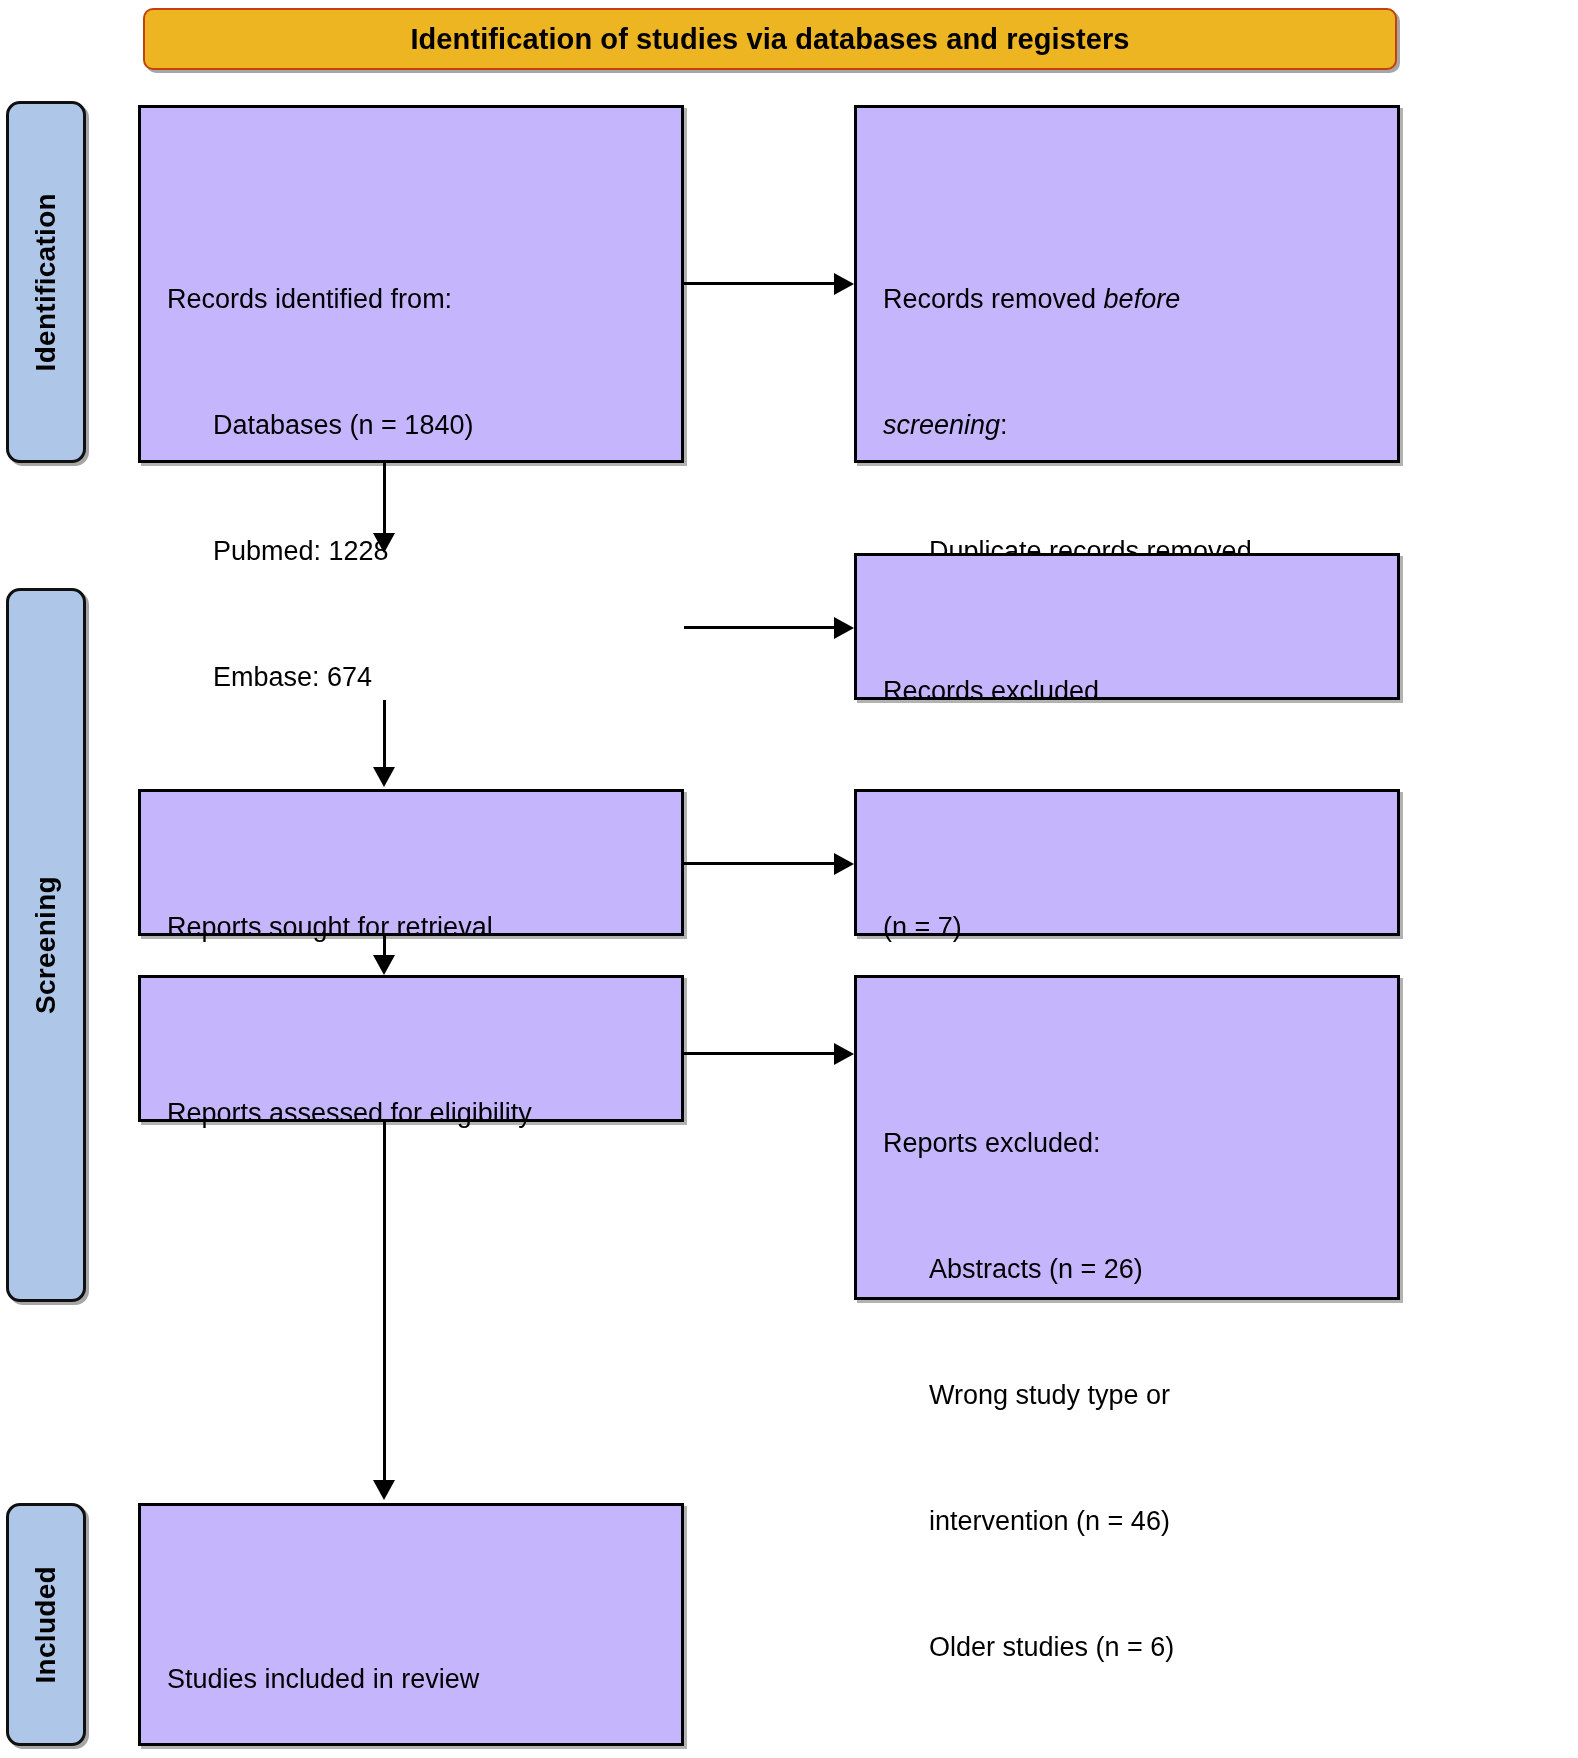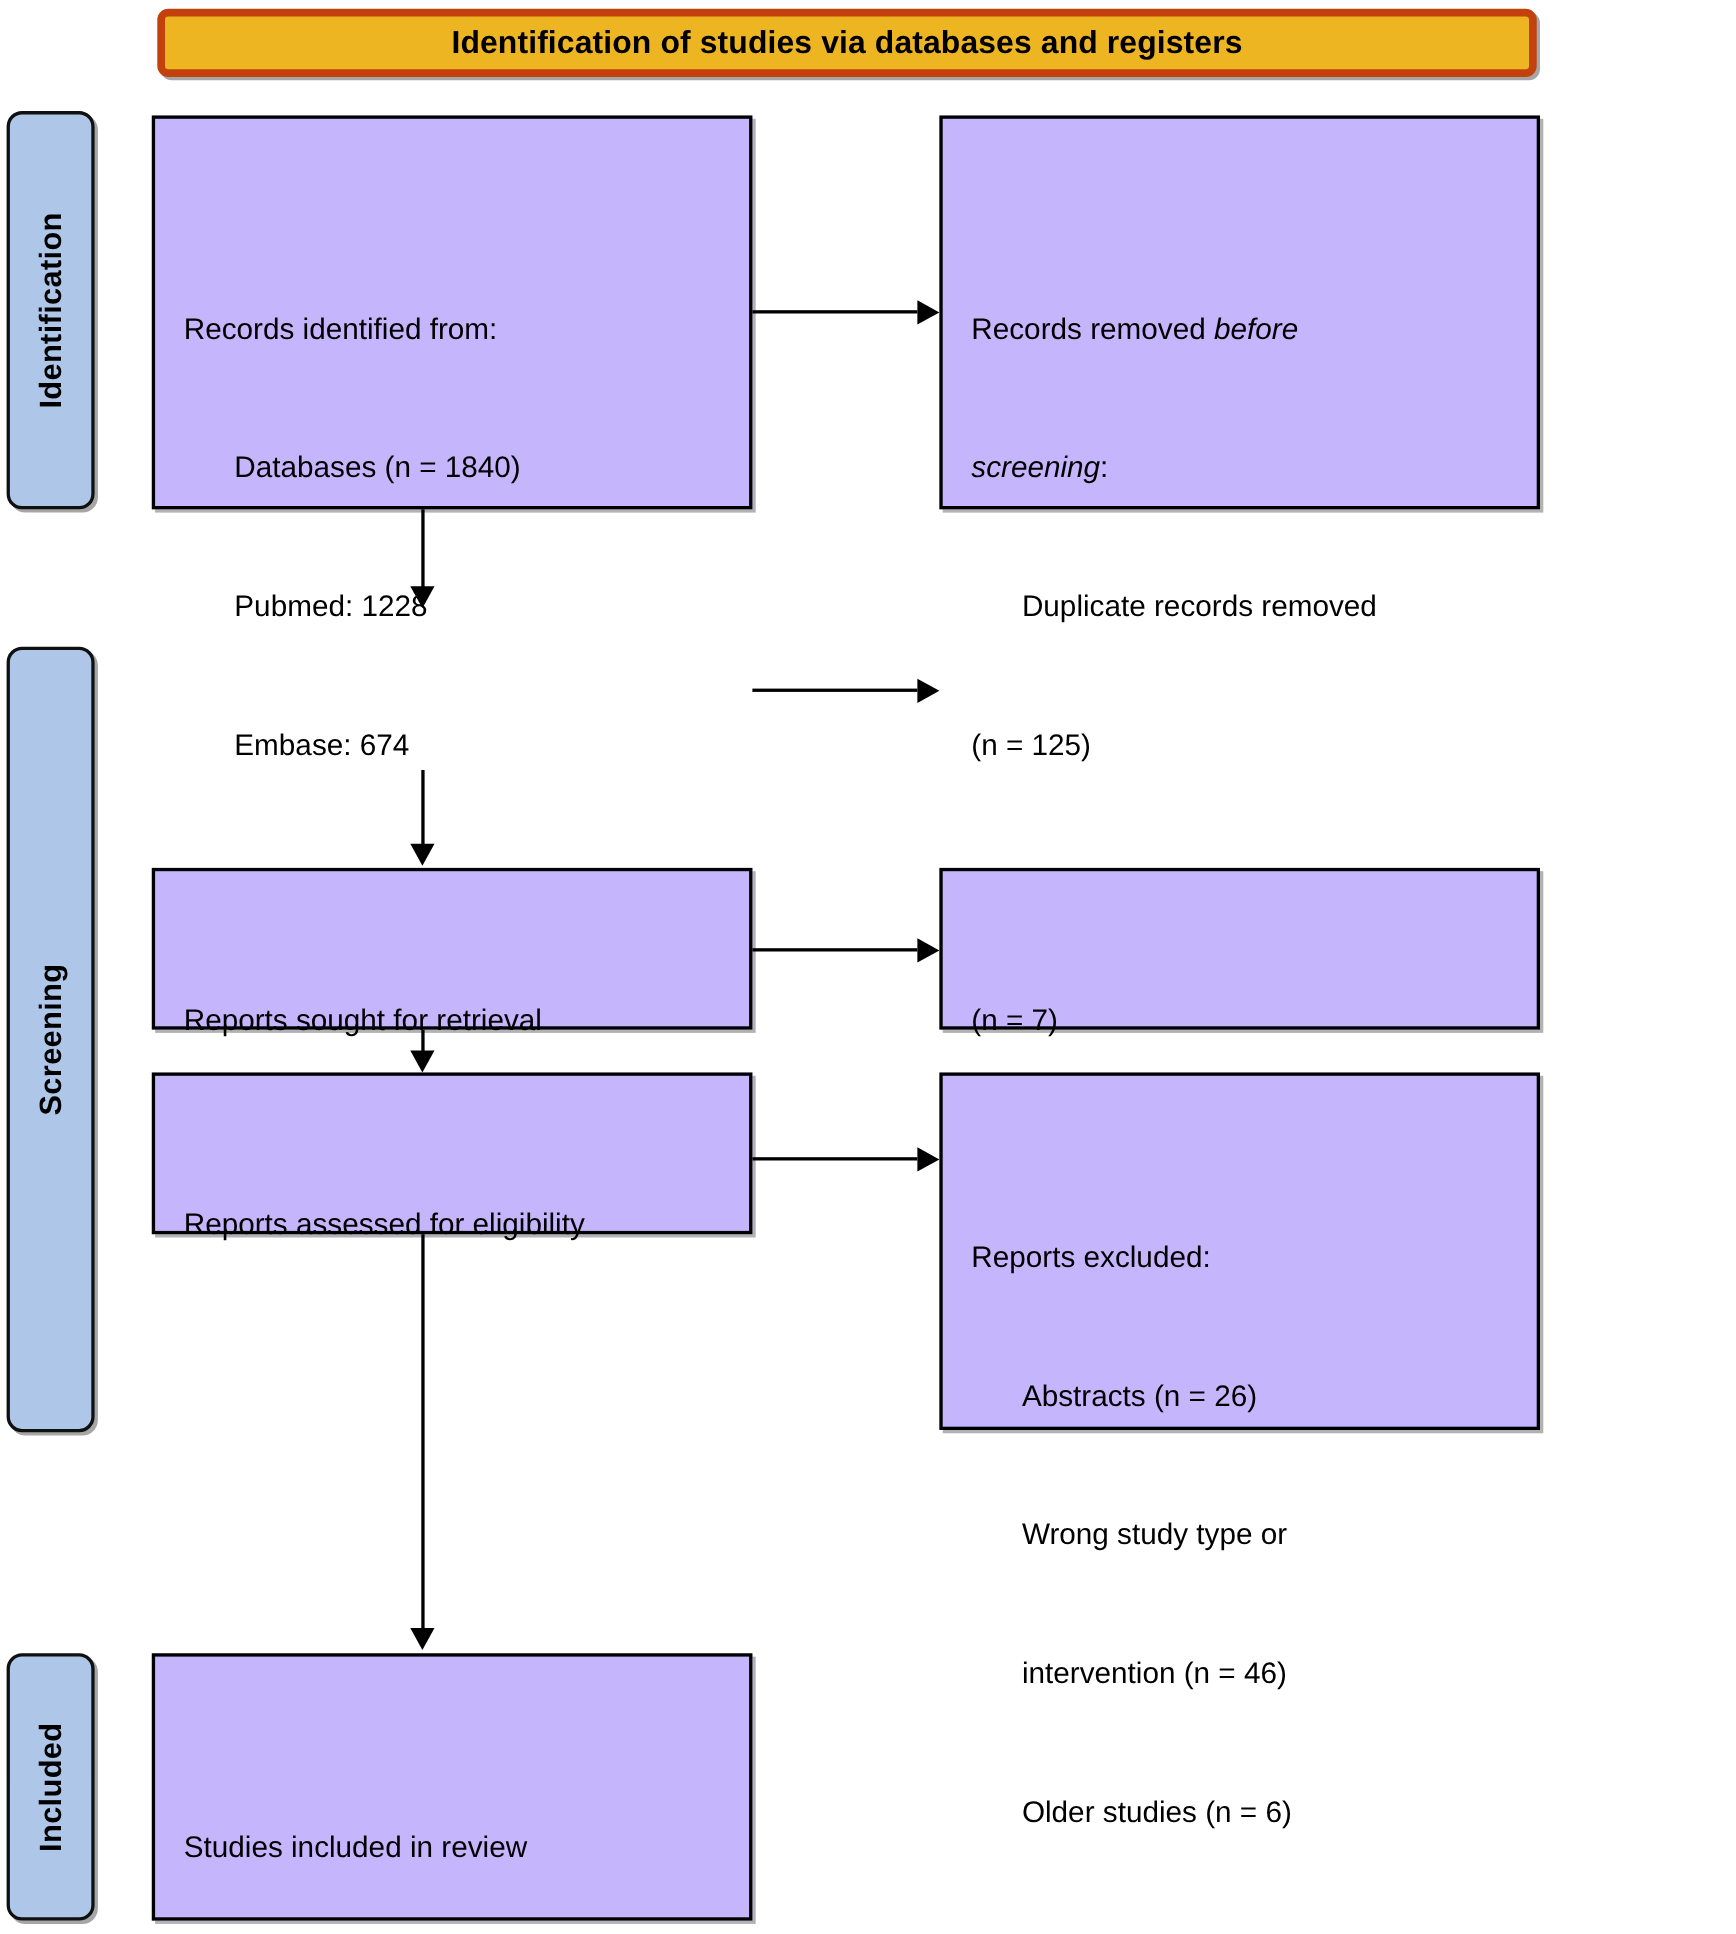--- a/index.html
+++ b/index.html
@@ -21,21 +21,21 @@
   }
 
   
   .title-banner {
     position: absolute;
     left: 143px;
     top: 8px;
     width: 1254px;
     height: 62px;
     background: #eeb522;
-    border: 7px solid #c2410c;
+    border: 2px solid #c2410c;
     border-radius: 10px;
     box-sizing: border-box;
     display: flex;
     align-items: center;
     justify-content: center;
     box-shadow: 3px 3px 0 rgba(0,0,0,0.35);
   }
   .title-banner .title-text {
     font-size: 29px;
     font-weight: bold;
@@ -168,20 +168,26 @@
   <div class="flow-box" id="box-records-removed">
     <div class="box-text">
       <span class="box-line"><span>Records removed </span><span class="italic" style="font-style:italic">before</span></span>
       <span class="box-line"><span class="italic" style="font-style:italic">screening</span><span>:</span></span>
       <span class="box-line indent">Duplicate records removed</span>
       <span class="box-line">(n = 125)</span>
     </div>
   </div>
 
 
+  <div class="flow-box" id="box-records-excluded">
+    <div class="box-text">
+      <span class="box-line">Records excluded</span>
+      <span class="box-line">(n = 1436)</span>
+    </div>
+  </div>
 
   <div class="flow-box" id="box-reports-sought">
     <div class="box-text">
       <span class="box-line">Reports sought for retrieval</span>
       <span class="box-line">(n = 279)</span>
     </div>
   </div>
 
   <div class="flow-box" id="box-reports-not-retrieved">
     <div class="box-text">

